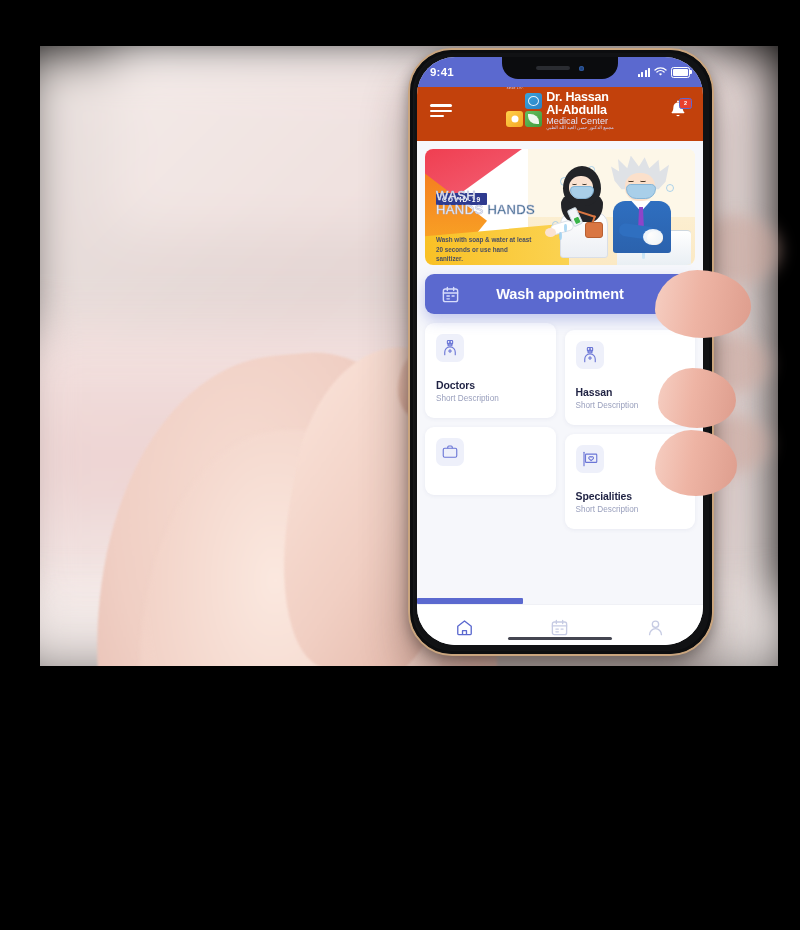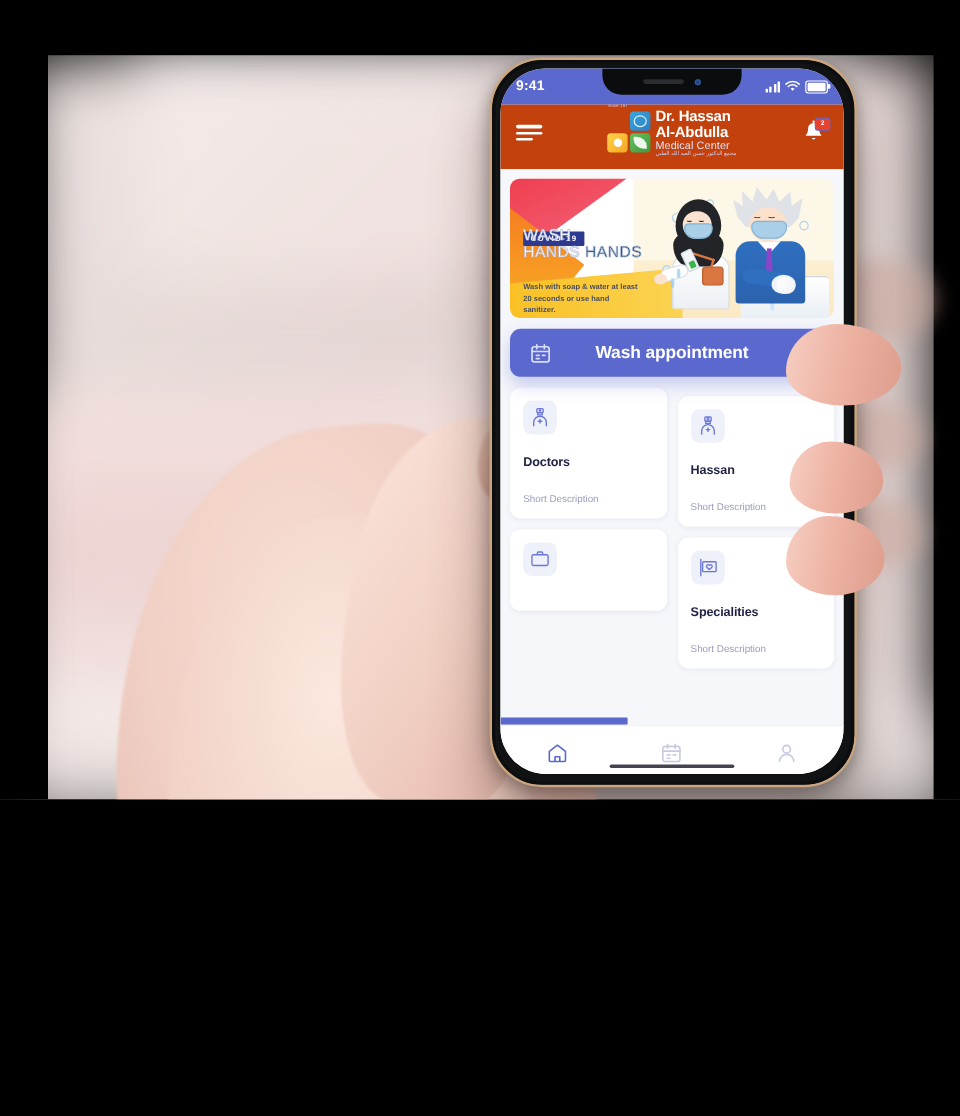--- a/index.html
+++ b/index.html
@@ -239,21 +239,21 @@
   
   .grid{margin:9px 8px 0 8px;display:grid;grid-template-columns:1fr 1fr;
      column-gap:9px;}
   .col{display:flex;flex-direction:column;gap:9px;}
   .col.right{padding-top:7px;}
   .card{background:#fff;border-radius:9px;padding:11px 11px 12px 11px;cursor:pointer;
      box-shadow:0 1px 4px rgba(60,70,130,.07);min-height:72px;}
   .card .ico{width:28px;height:28px;border-radius:7px;background:#eef0fa;
      display:flex;align-items:center;justify-content:center;margin-bottom:17px;}
   .card .ttl{font-size:10.5px;font-weight:700;color:#1f2243;letter-spacing:-.1px;}
-  .card .sub{font-size:8.2px;color:#9aa0bd;margin-top:20px;}
+  .card .sub{font-size:8.2px;color:#9aa0bd;margin-top:3px;}
 
   
   .scrollthumb{position:absolute;left:0;bottom:0;width:106px;height:6px;
      background:#5b69cf;border-radius:1px;z-index:9;}
 
   
   .tabbar{height:44px;background:#fff;display:flex;align-items:center;
      border-top:1px solid #f0f1f6;}
   .tab{flex:1;display:flex;align-items:center;justify-content:center;cursor:pointer;}
   .home-ind{position:absolute;left:50%;bottom:5px;transform:translateX(-50%);

